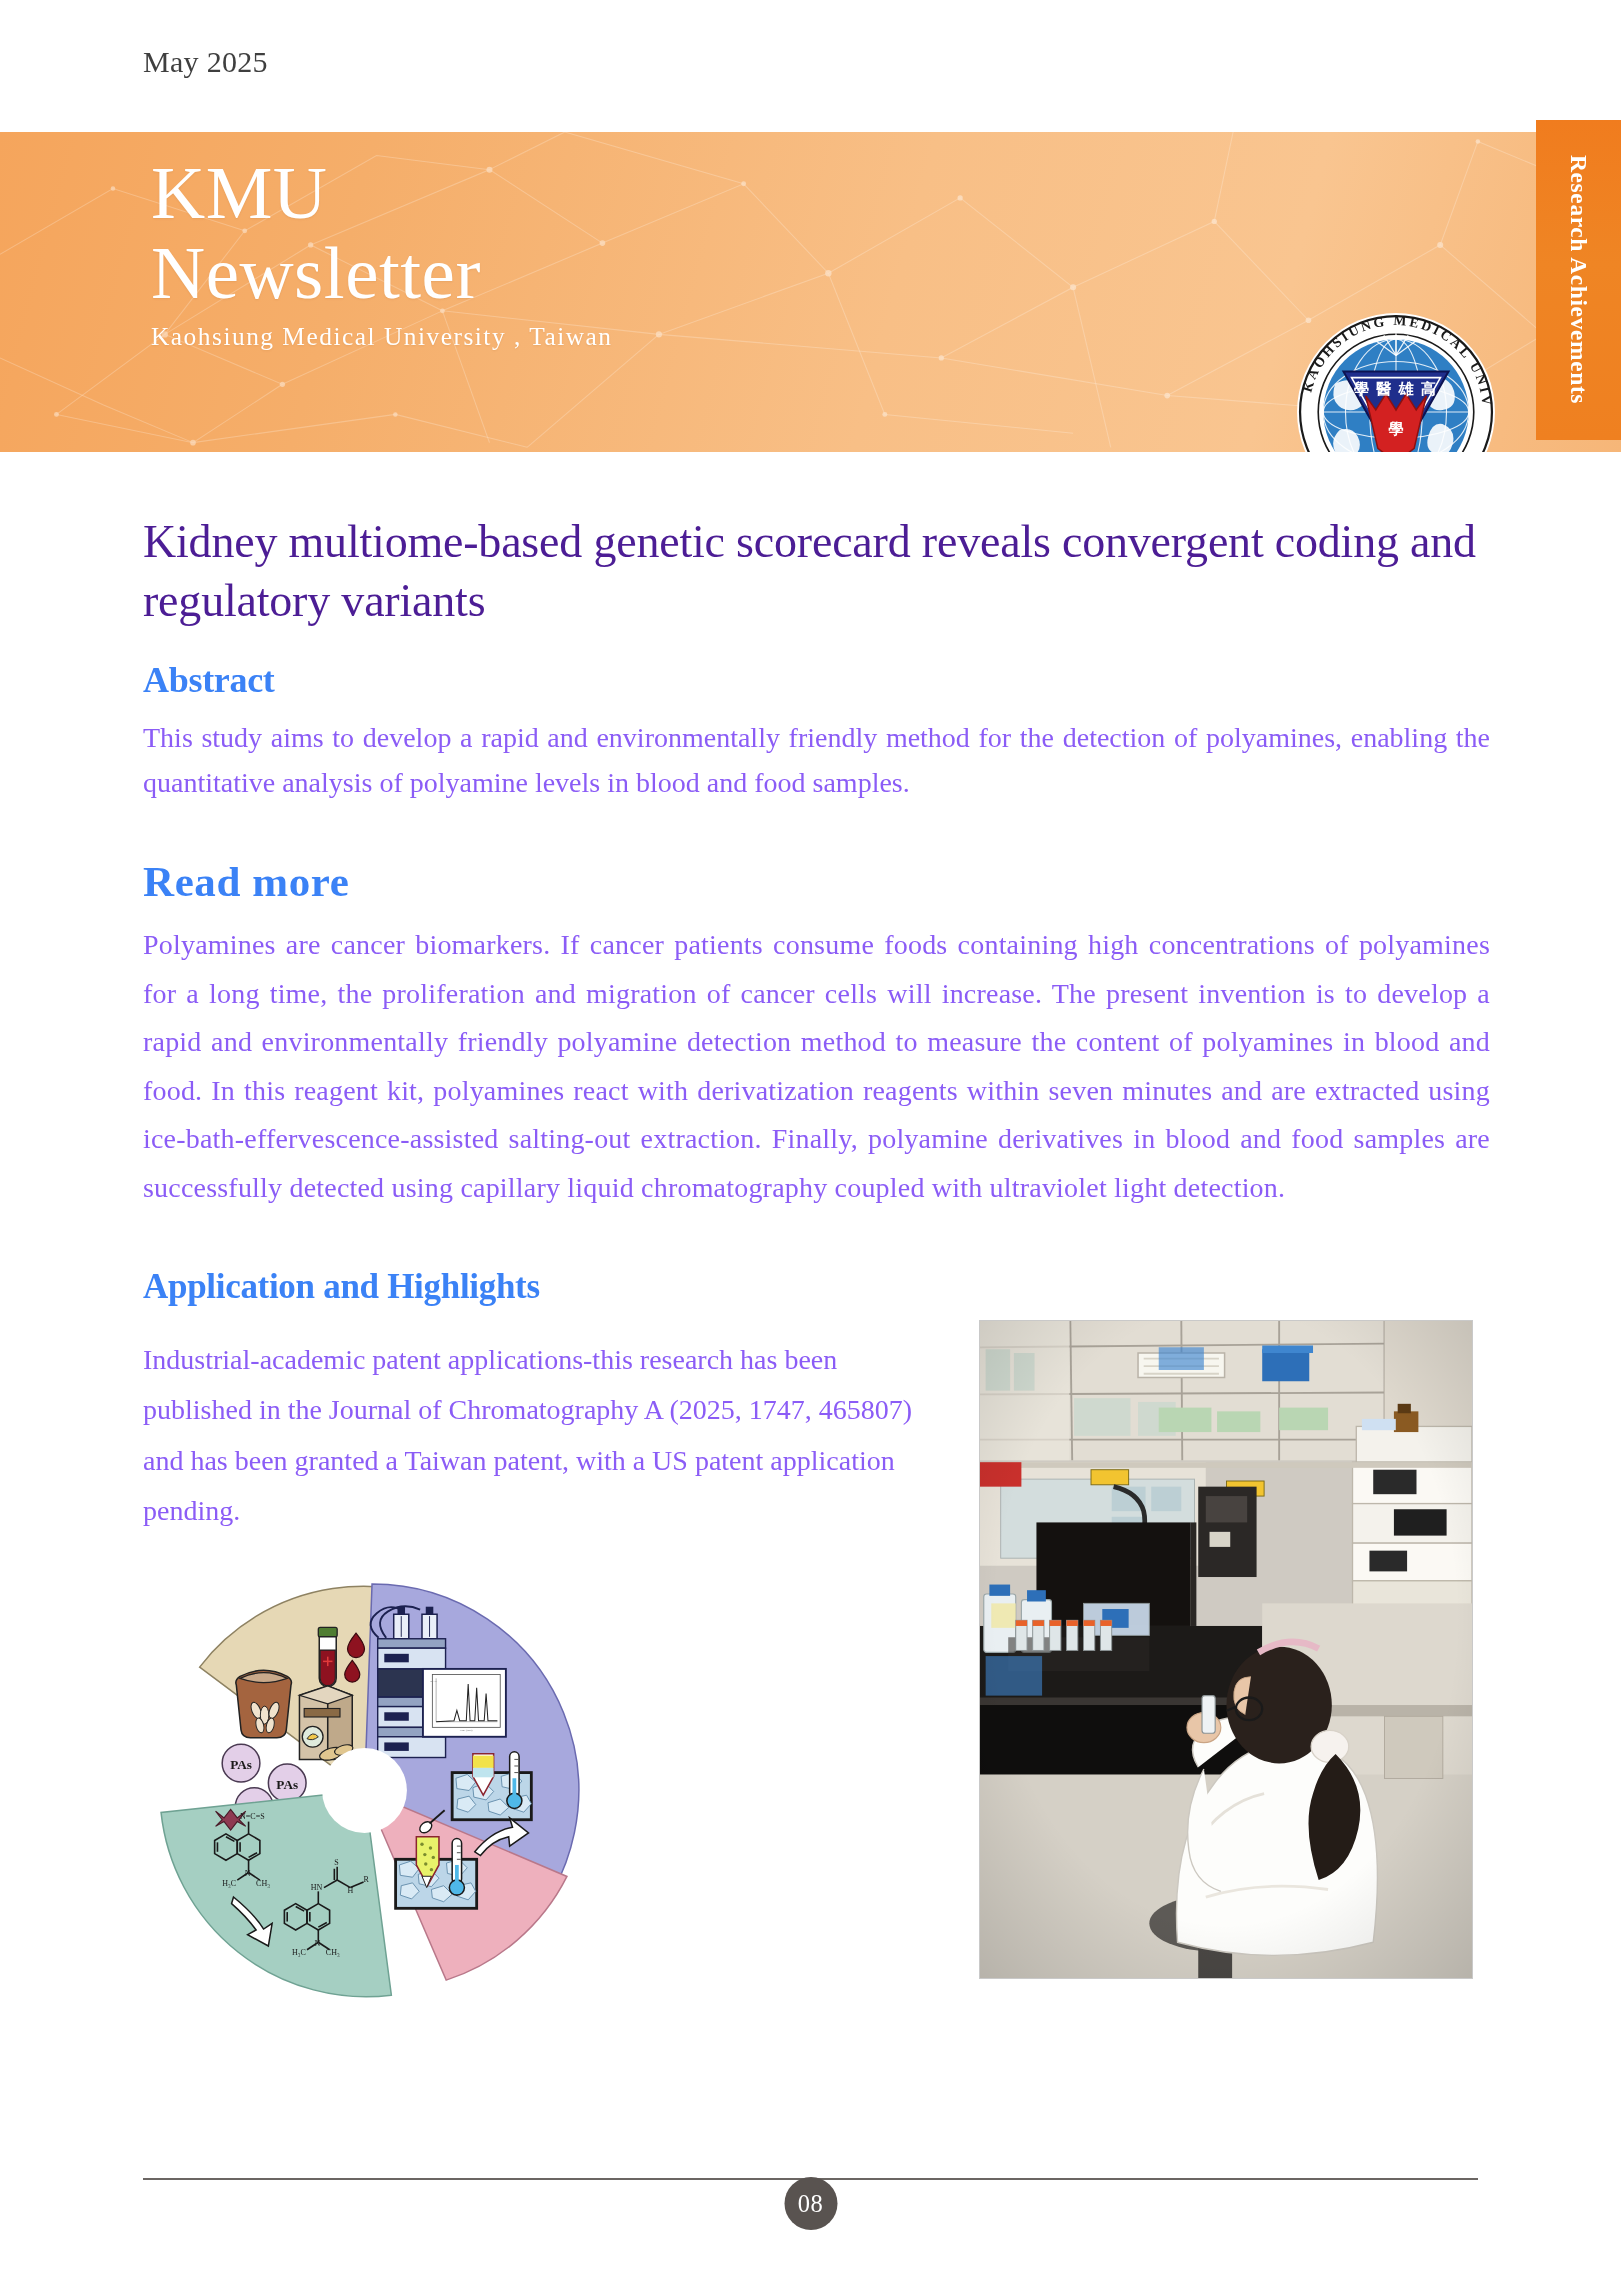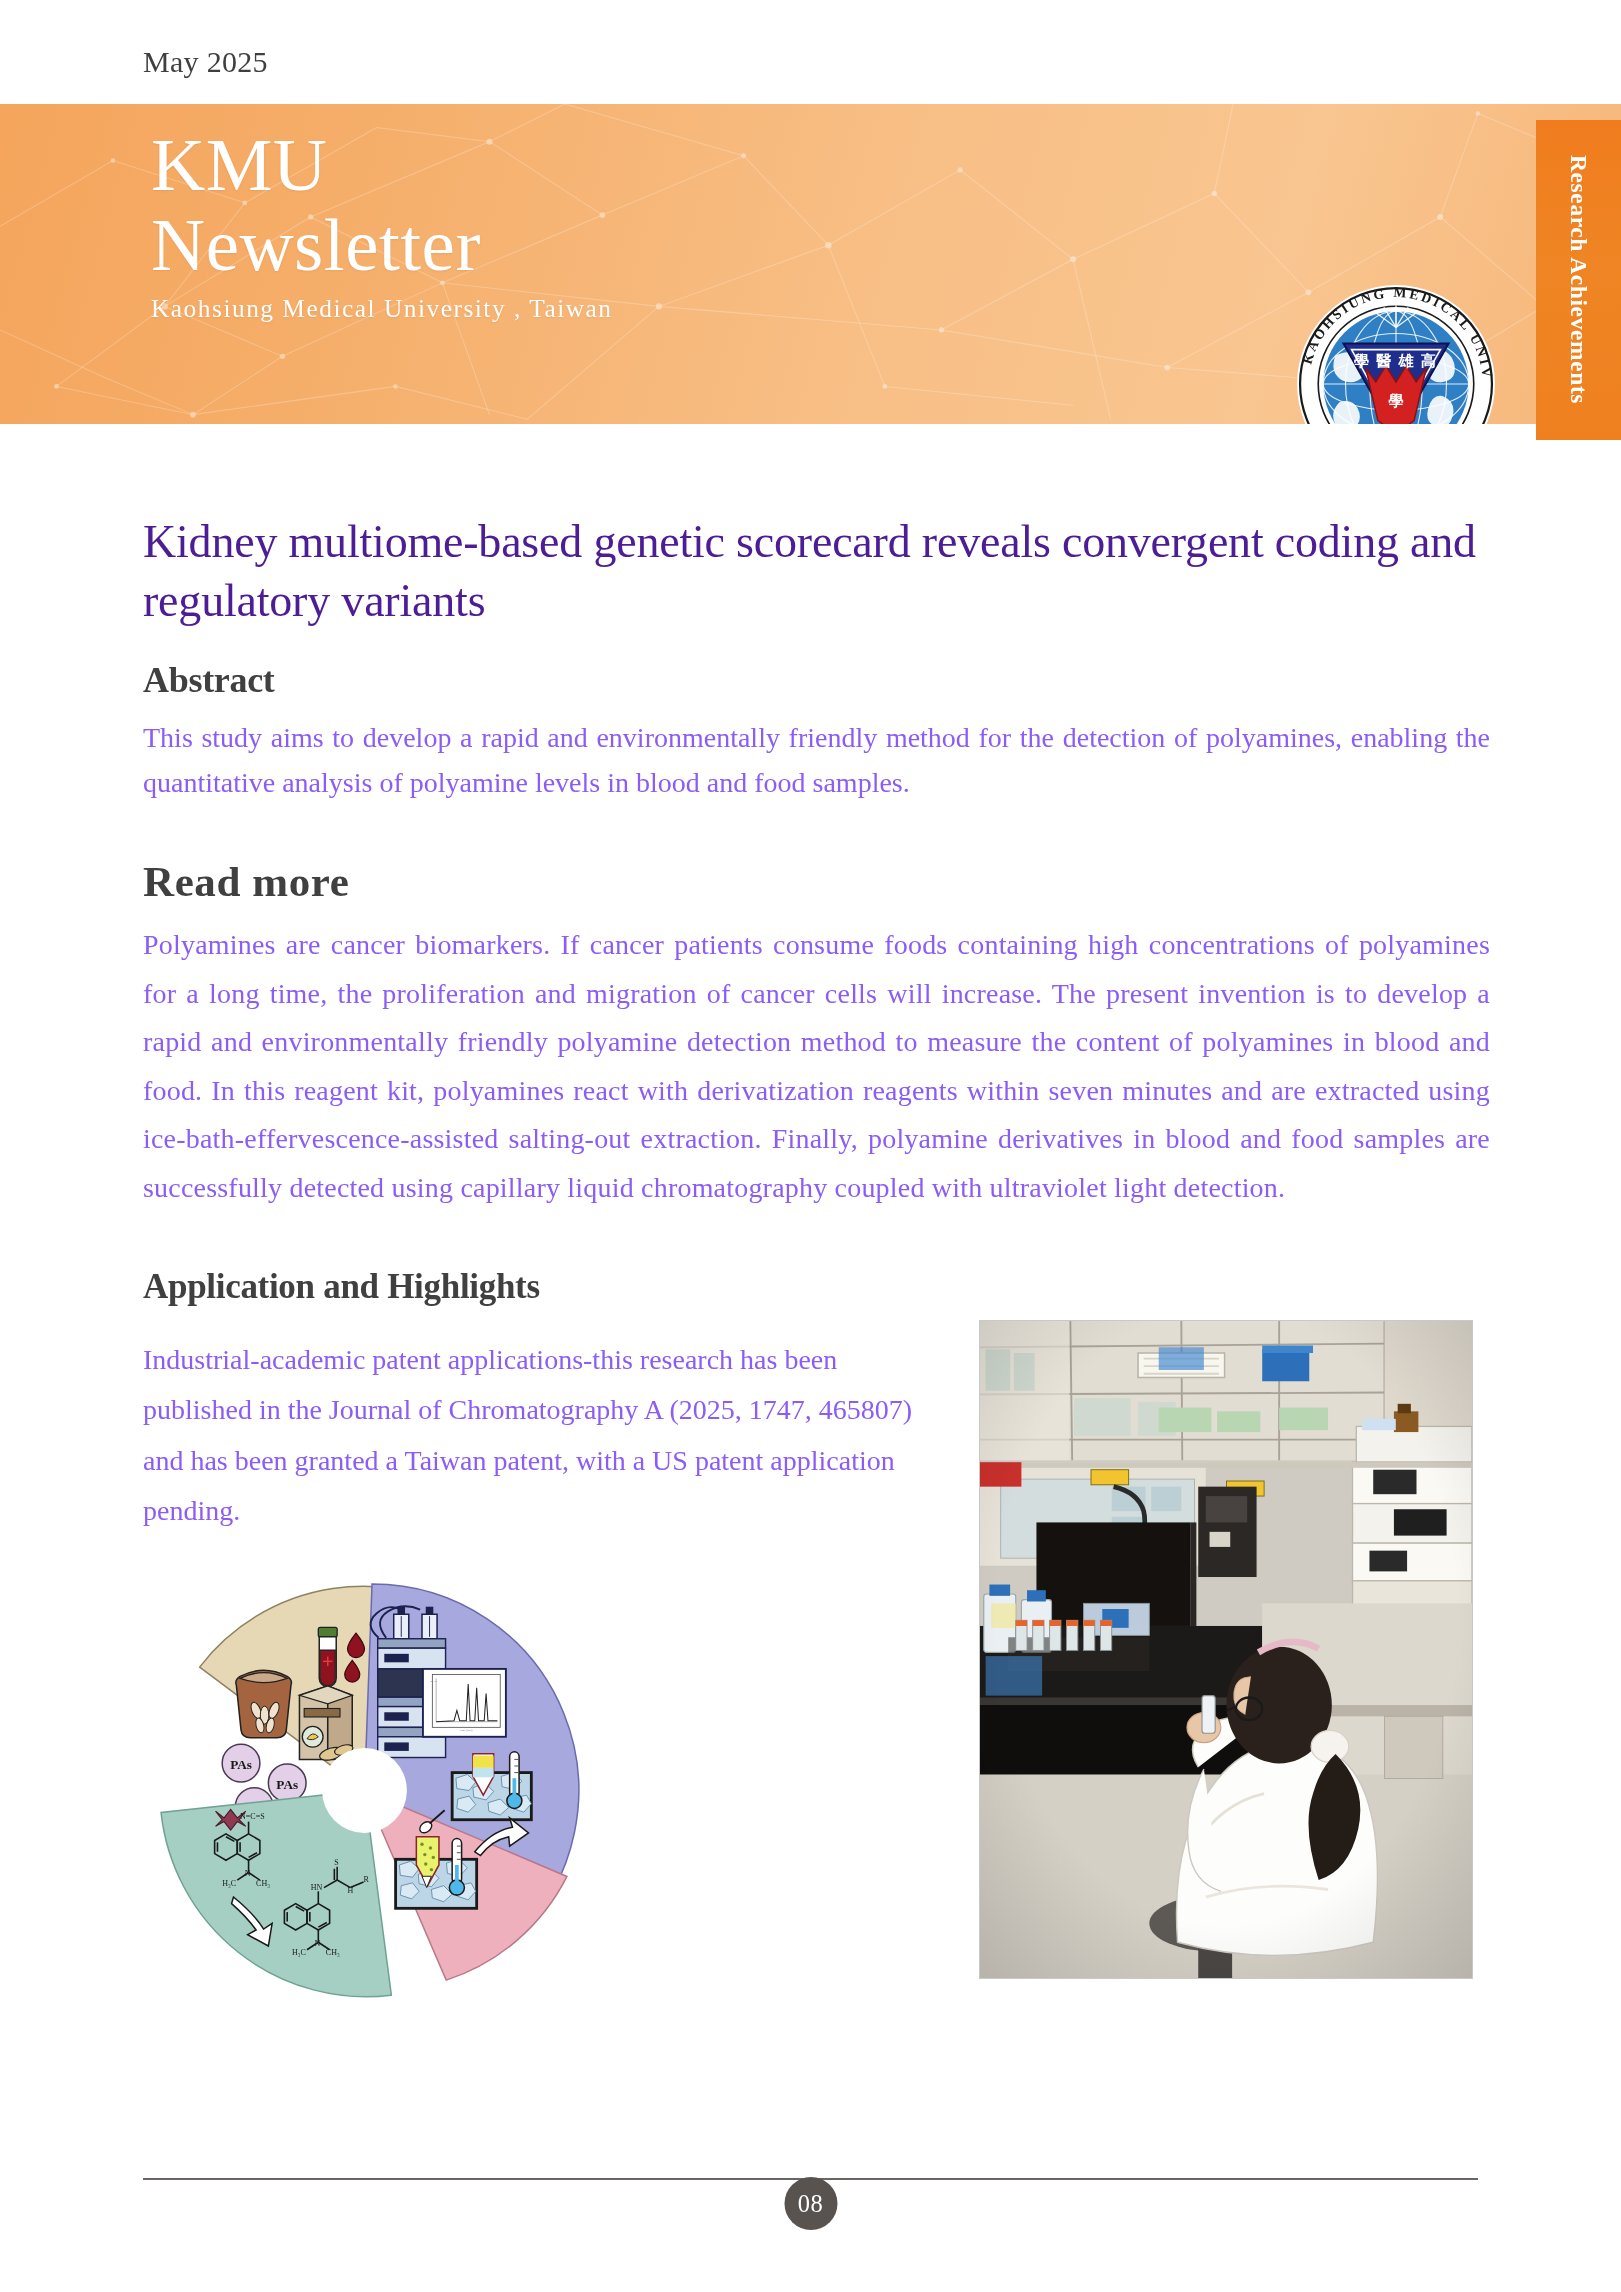--- a/index.html
+++ b/index.html
@@ -26,21 +26,21 @@
     top: 45px;
     font-size: 30px;
     color: #3f3f3f;
     letter-spacing: 0.3px;
   }
 
   
   .banner {
     position: absolute;
     left: 0;
-    top: 104px;
+    top: 132px;
     width: 1621px;
     height: 320px;
     background: linear-gradient(105deg, #f5a55c 0%, #f5ae6a 22%, #f8bf86 55%, #f9c590 78%, #f6b678 100%);
     overflow: hidden;
     padding-left: 32px;
   }
   .banner-net {
     position: absolute;
     inset: 0;
     opacity: 0.55;
@@ -110,21 +110,21 @@
     color: #4c1d95;
     font-size: 46px;
     line-height: 1.28;
     font-weight: 400;
     letter-spacing: -0.2px;
   }
 
   h2.sec-head {
     font-size: 36px;
     font-weight: bold;
-    color: #404040;
+    color: #3b82f6;
     margin-top: 28px;
     letter-spacing: -0.3px;
   }
   h2.sec-head.big {
     font-size: 43px;
     margin-top: 52px;
     letter-spacing: 0.6px;
   }
   h2.sec-head.app {
     margin-top: 55px;

